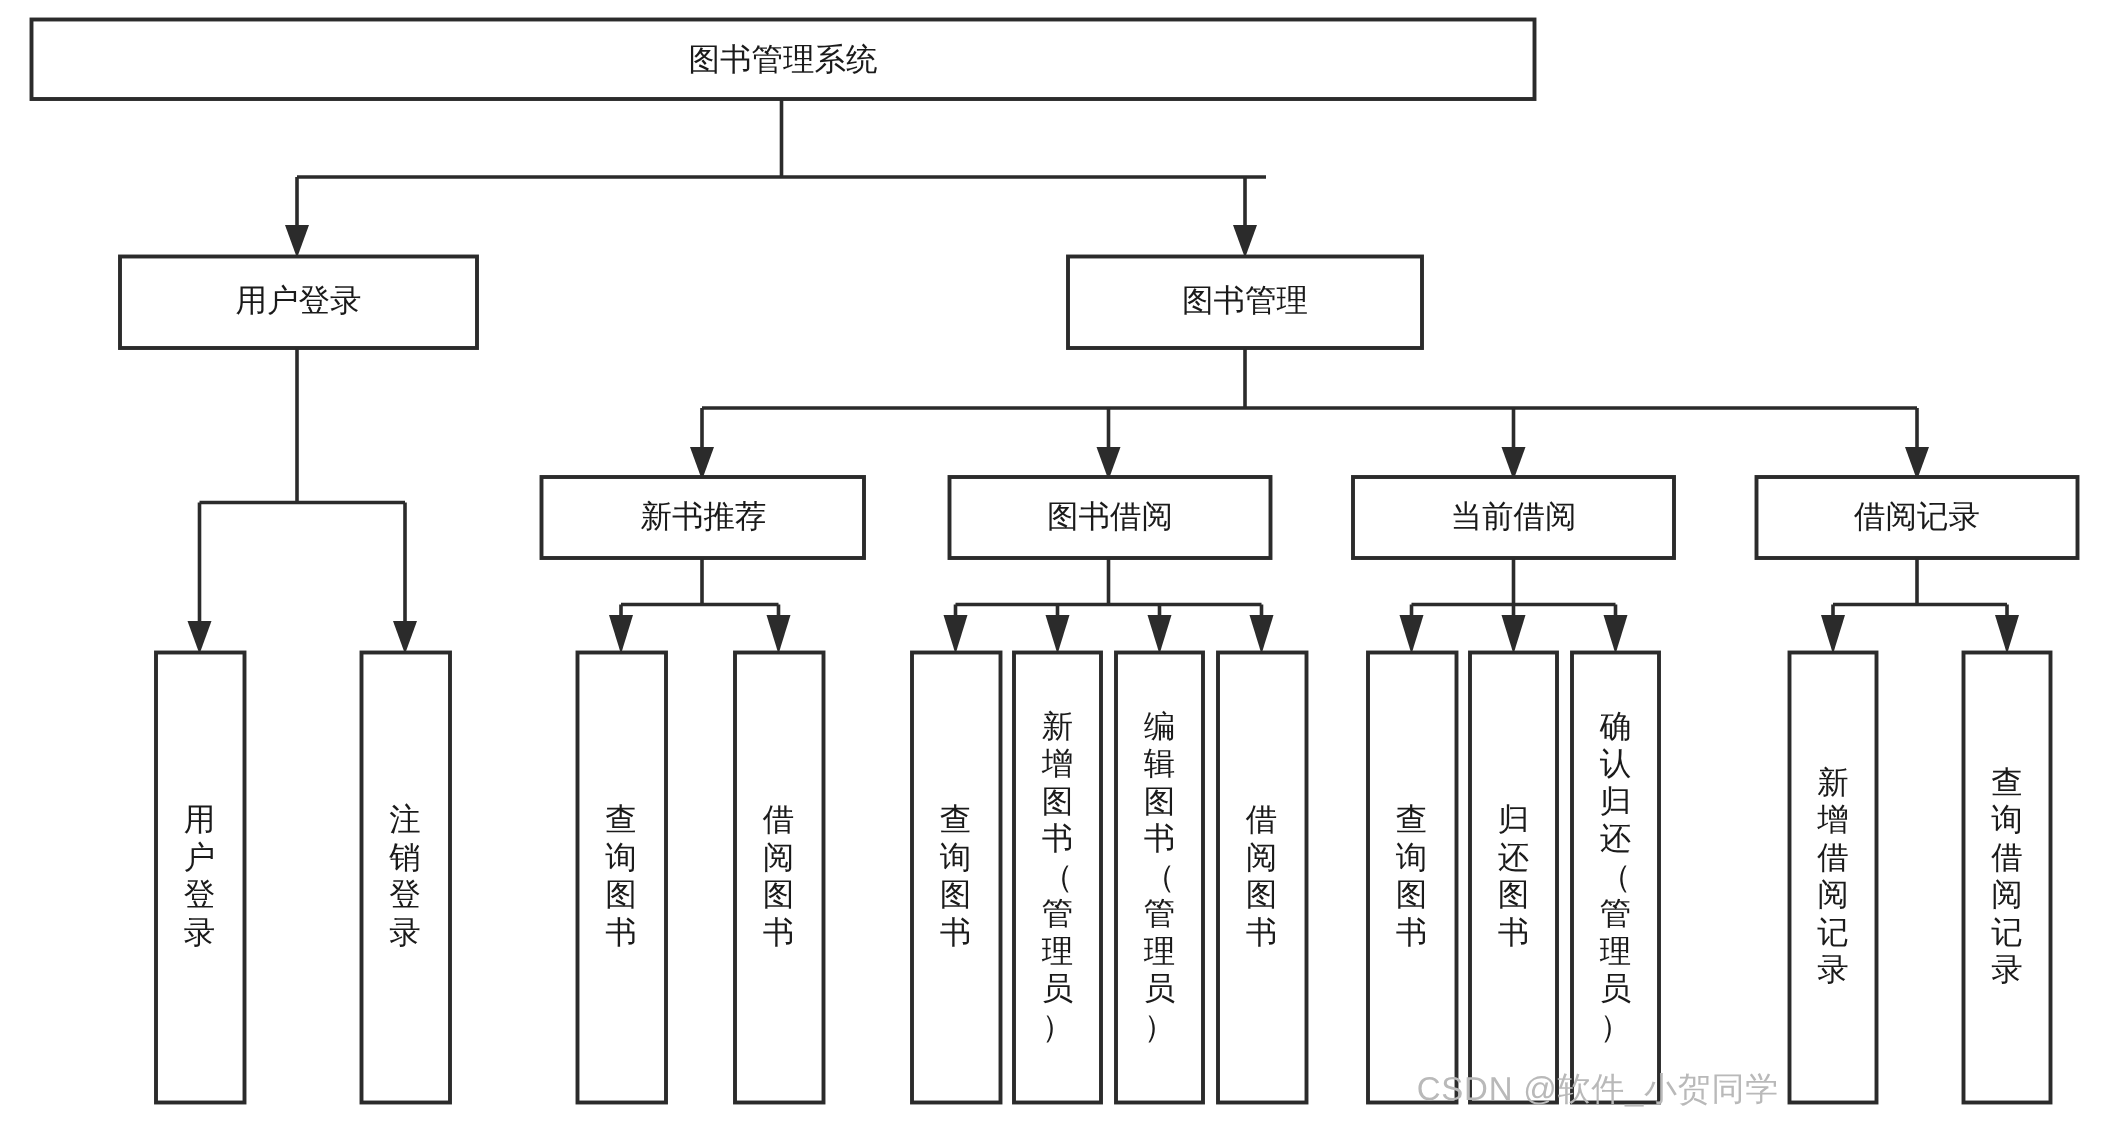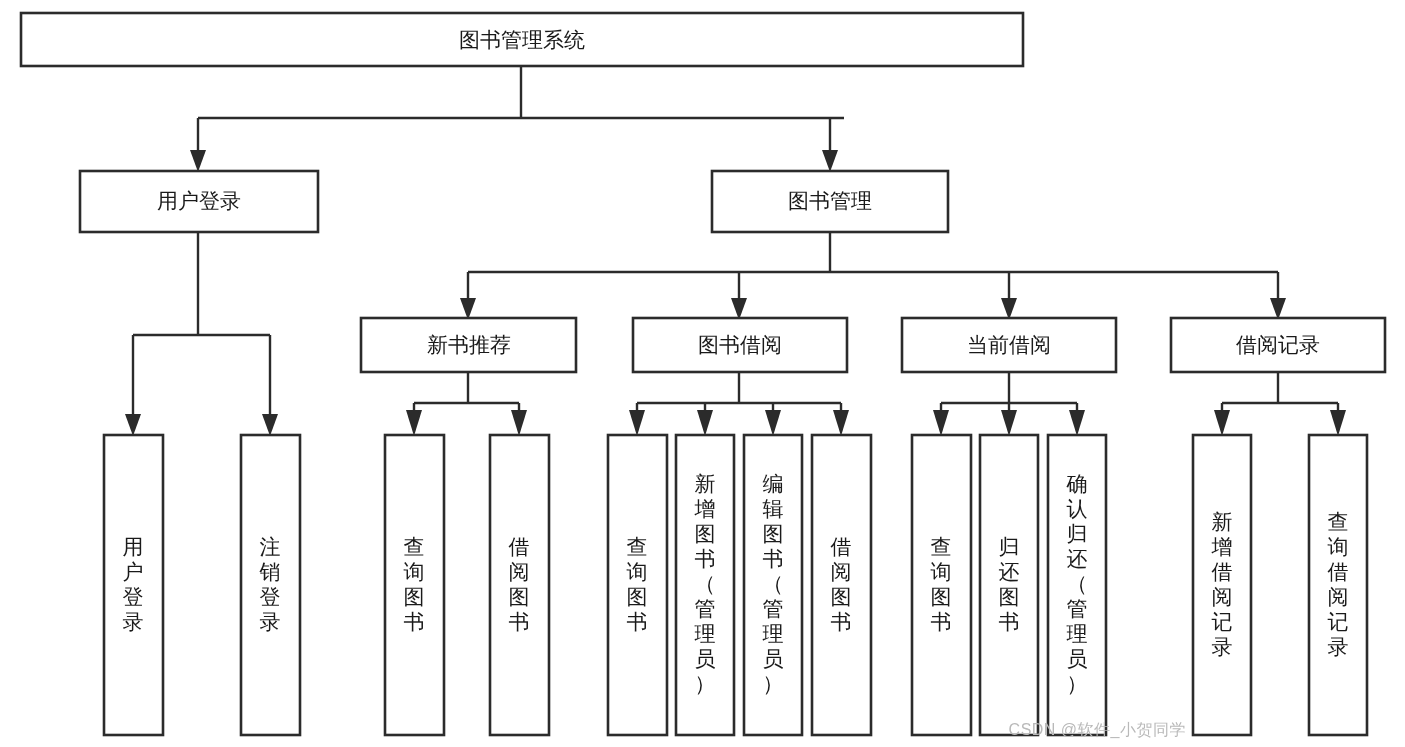--- a/index.html
+++ b/index.html
@@ -55,21 +55,21 @@
     fill: #1a1a1a;
     text-anchor: middle;
     dominant-baseline: middle;
     white-space: pre;
   }
   .watermark {
     position: absolute;
     right: 8px;
     bottom: 6px;
     font-family: "Liberation Sans", "DejaVu Sans", sans-serif;
-    font-size: 16px;
+    font-size: 22px;
     color: #b9b9b9;
     letter-spacing: 0.5px;
     user-select: none;
     pointer-events: none;
   }
 </style>
 </head>
 <body>
 
 <div id="diagram-root">

